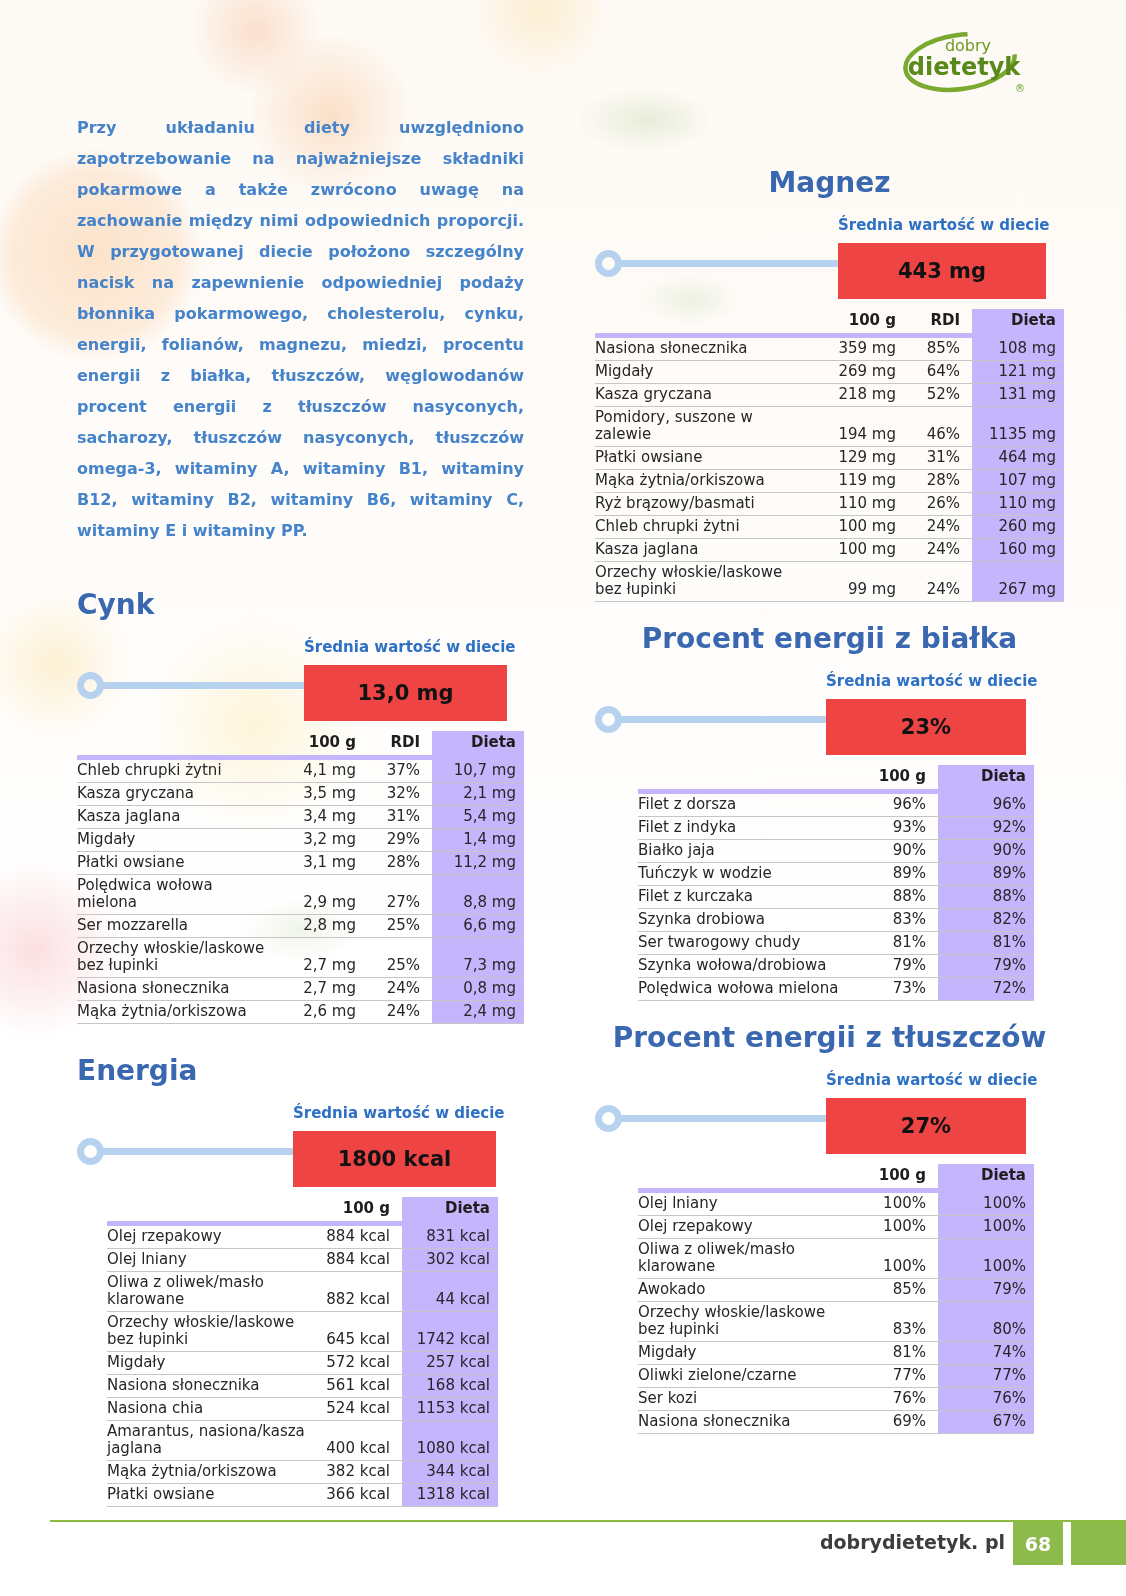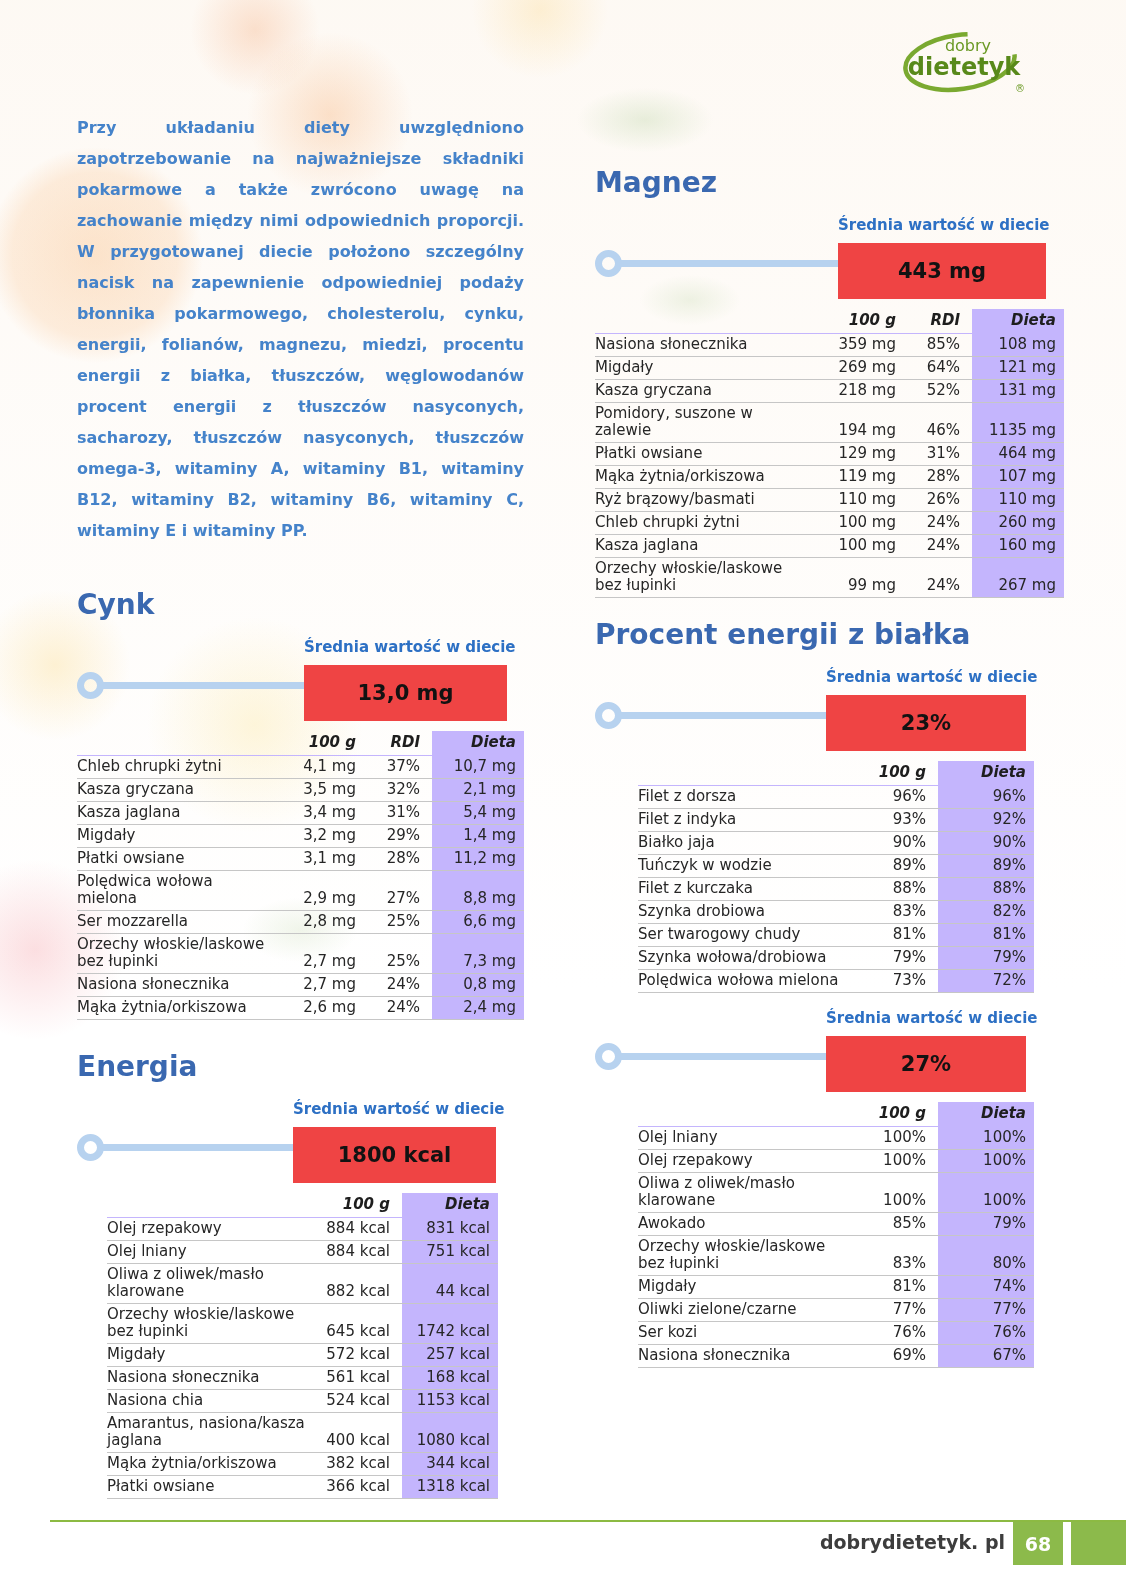--- a/index.html
+++ b/index.html
@@ -39,21 +39,21 @@
     font-size:16px; line-height:31px; font-weight:bold;
     color:#4583ca; text-align:justify;
   }
 
   h2.sec-title {
     font-size:28px; line-height:34px; font-weight:bold;
     color:#3a68b0;
   }
   .col-left  h2.sec-title { margin-top:42px; }
   .col-left  .sec + .sec h2.sec-title { margin-top:30px; }
-  .col-right h2.sec-title { margin-top:0; }
+  .col-right h2.sec-title { margin-top:0;text-align:center; }
   .col-right .sec + .sec h2.sec-title { margin-top:20px; }
 
   .sec { --bar-right:17px; --bar-w:203px; }
   #sec-cynk     { --bar-right:17px; }
   #sec-energia  { --bar-right:28px; }
   #sec-magnez   { --bar-right:18px; --bar-w:208px; }
   #sec-bialka   { --bar-right:38px; --bar-w:200px; }
   #sec-tluszcze { --bar-right:38px; --bar-w:200px; }
 
   .avg-wrap { display:flex; justify-content:flex-end; margin-top:16px; margin-bottom:8px; }
@@ -82,23 +82,22 @@
   table.ntable {
     border-collapse:collapse; table-layout:fixed; width:100%;
     margin-top:26px; font-size:15px;
   }
   #sec-energia  table.ntable { width:391px; margin-left:30px; margin-right:26px; }
   #sec-bialka   table.ntable,
   #sec-tluszcze table.ntable { width:396px; margin-left:43px; margin-right:30px; }
 
   .ntable th, .ntable td { line-height:17px; vertical-align:bottom; }
   .ntable thead th {
-    font-weight:bold; color:#1e1e1e; border-bottom:1px solid #c4b5fd;
+    font-weight:bold; color:#1e1e1e; border-bottom:5px solid #c4b5fd;
     padding:3px 0 4px;
-    font-style:italic;
   }
   .ntable tbody td { border-bottom:1px solid #c6c6c6; padding:2px 0 3px; color:#262626; }
   .ntable .col-name { text-align:left; white-space:pre-line; padding-right:6px; }
   .ntable th:not(.col-name), .ntable td:not(.col-name) { text-align:right; padding-right:12px; }
   .ntable .col-dieta { background:#c4b5fd; padding-right:8px !important; }
 
   .footer-line {
     position:absolute; left:50px; right:0; top:1520px; height:2px; background:#8cba43;
   }
   .footer-site {
@@ -239,21 +238,21 @@
         </thead>
         <tbody>
           <tr>
             <td class="col-name">Olej rzepakowy</td>
             <td>884 kcal</td>
             <td class="col-dieta">831 kcal</td>
           </tr>
           <tr>
             <td class="col-name">Olej lniany</td>
             <td>884 kcal</td>
-            <td class="col-dieta">751 kcal</td>
+            <td class="col-dieta">302 kcal</td>
           </tr>
           <tr>
             <td class="col-name">Oliwa z oliwek/masło
 klarowane</td>
             <td>882 kcal</td>
             <td class="col-dieta">44 kcal</td>
           </tr>
           <tr>
             <td class="col-name">Orzechy włoskie/laskowe
 bez łupinki</td>
@@ -449,20 +448,21 @@
           <tr>
             <td class="col-name">Polędwica wołowa mielona</td>
             <td>73%</td>
             <td class="col-dieta">72%</td>
           </tr>
         </tbody>
       </table>
   </section>
 
   <section class="sec" id="sec-tluszcze">
+    <h2 class="sec-title">Procent energii z tłuszczów</h2>
     <div class="avg-wrap">
         <div class="avg-label">Średnia wartość w diecie</div>
       </div>
     <div class="bar-row">
       <span class="ring"></span>
       <span class="rule"></span>
       <div class="bar">
         <span class="bar-value">27%</span>
       </div>
     </div>

